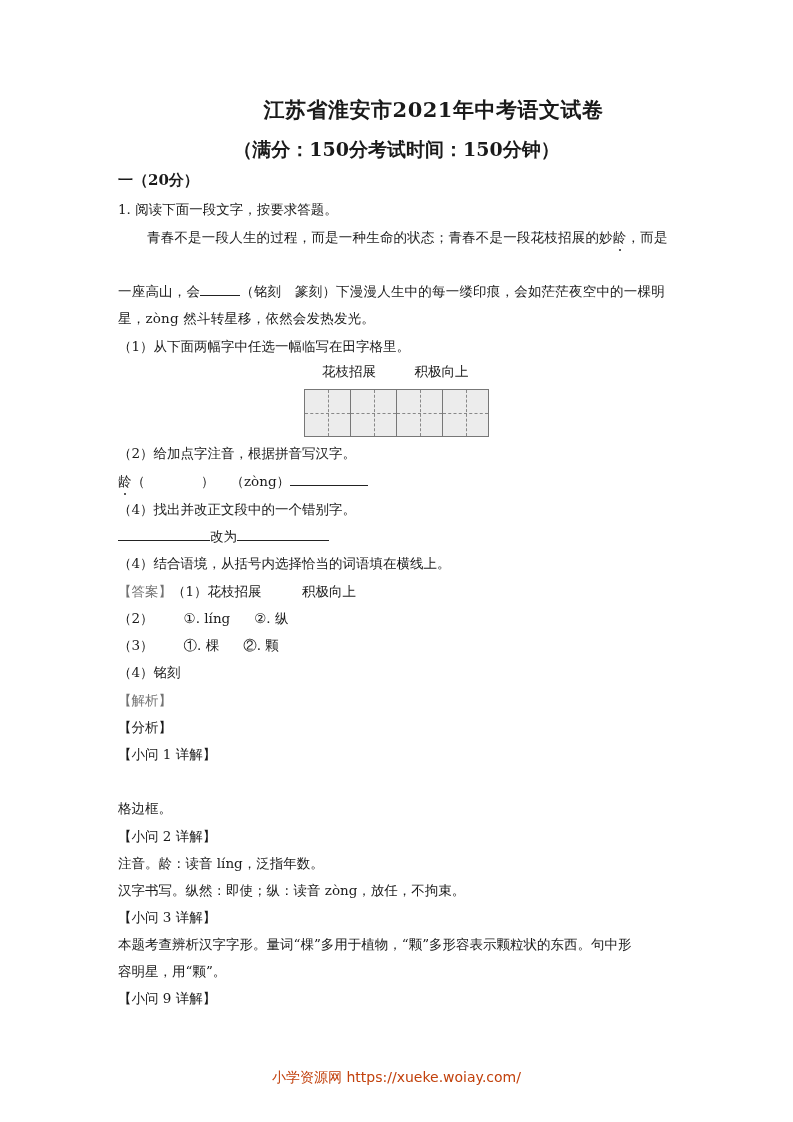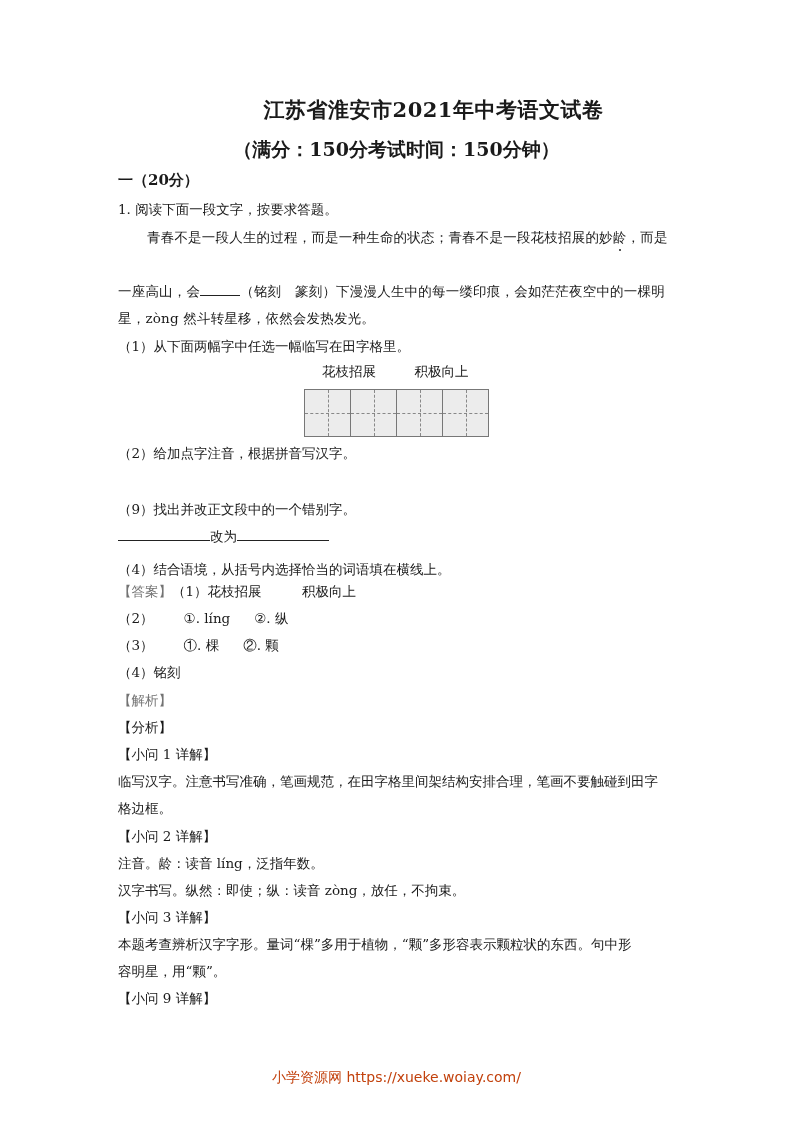--- a/index.html
+++ b/index.html
@@ -65,43 +65,45 @@
         <div class="v"></div>
         <div class="h"></div>
       </div>
     <div class="tzg-cell">
         <div class="v"></div>
         <div class="h"></div>
       </div>
   </div>
 
   <div class="abs line" style="top:445px;">（2）给加点字注音，根据拼音写汉字。</div>
+  <div class="abs line" style="top:473px;">
+    <span class="dot-under">龄</span><span>（</span><span style="display:inline-block;width:56px;"></span><span>）</span><span style="display:inline-block;width:16px;"></span><span>（zòng）</span><span class="blank" style="width:78px;"></span>
+  </div>
 
-  <div class="abs line" style="top:501px;">（9）找出并改正文段中的一个错别字。</div>
+  <div class="abs line" style="top:501px;">（4）找出并改正文段中的一个错别字。</div>
   <div class="abs line" style="top:528px;">
     <span class="blank" style="width:92px;"></span><span>改为</span><span class="blank" style="width:92px;"></span>
   </div>
 
-  <div class="abs line" style="top:555px;margin-top:6px;">（4）结合语境，从括号内选择恰当的词语填在横线上。</div>
+  <div class="abs line" style="top:555px;">（4）结合语境，从括号内选择恰当的词语填在横线上。</div>
 
   <div class="abs line" style="top:583px;">
     <span class="blue">【答案】</span><span>（1）花枝招展　　　积极向上</span>
   </div>
   <div class="abs line" style="top:610px;">
     <span>（2）</span><span style="display:inline-block;width:30px;"></span><span>①. líng</span><span style="display:inline-block;width:24px;"></span><span>②. 纵</span>
   </div>
   <div class="abs line" style="top:637px;">
     <span>（3）</span><span style="display:inline-block;width:30px;"></span><span>①. 棵</span><span style="display:inline-block;width:24px;"></span><span>②. 颗</span>
   </div>
   <div class="abs line" style="top:664px;">（4）铭刻</div>
 
   <div class="abs line blue" style="top:692px;">【解析】</div>
   <div class="abs line" style="top:719px;">【分析】</div>
   <div class="abs line" style="top:746px;">【小问 1 详解】</div>
-  <div class="abs line" style="top:773px;">临写汉字。注意书写准确，笔画规范，在田字格里间架结构安排合理，笔画不要触碰到田字</div>
   <div class="abs line" style="top:800px;">格边框。</div>
   <div class="abs line" style="top:828px;">【小问 2 详解】</div>
   <div class="abs line" style="top:855px;">注音。龄：读音 líng，泛指年数。</div>
   <div class="abs line" style="top:882px;">汉字书写。纵然：即使；纵：读音 zòng，放任，不拘束。</div>
   <div class="abs line" style="top:909px;">【小问 3 详解】</div>
   <div class="abs line" style="top:936px;">本题考查辨析汉字字形。量词“棵”多用于植物，“颗”多形容表示颗粒状的东西。句中形</div>
   <div class="abs line" style="top:963px;">容明星，用“颗”。</div>
   <div class="abs line" style="top:990px;">【小问 9 详解】</div>
 
   <div class="abs footer">小学资源网 https://xueke.woiay.com/</div>

